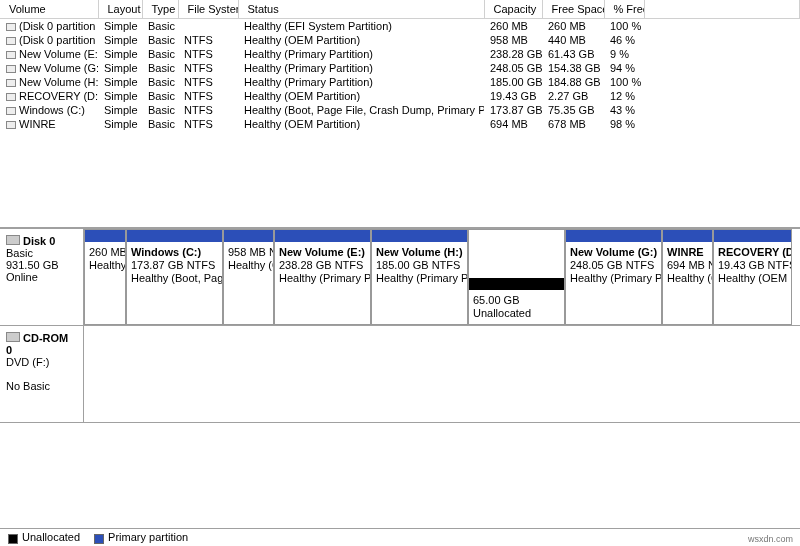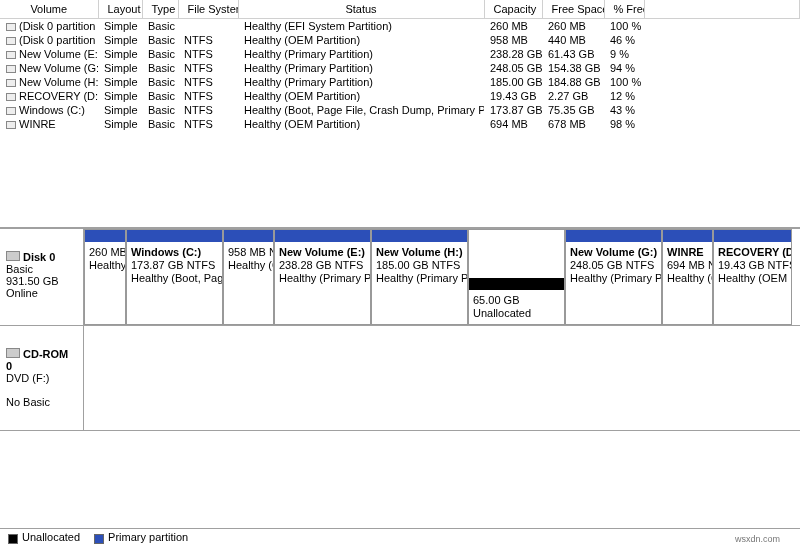--- a/index.html
+++ b/index.html
@@ -1,39 +1,39 @@
 <!DOCTYPE html>
 <html><head>
 <meta charset="utf-8">
 <style>
 * { box-sizing: border-box; margin: 0; padding: 0; }
 body { font-family: "Segoe UI", Tahoma, sans-serif; font-size: 11px; background: #fff; width: 800px; height: 546px; overflow: hidden; position: relative; color: #000; }
 .table-wrap { height: 228px; overflow: hidden; border-bottom: 1px solid #a0a0a0; }
 table { width: 100%; border-collapse: collapse; table-layout: fixed; }
-th { text-align: center; font-weight: normal; padding: 2px 9px; border-right: 1px solid #d0d0d0; border-bottom: 1px solid #d0d0d0; background: #fff; height: 18px; white-space: nowrap; overflow: hidden; }
+th { text-align: left; font-weight: normal; padding: 2px 9px; border-right: 1px solid #d0d0d0; border-bottom: 1px solid #d0d0d0; background: #fff; height: 18px; white-space: nowrap; overflow: hidden; }
 td { padding: 1px 6px; white-space: nowrap; overflow: hidden; text-overflow: clip; height: 14px; }
 .vol-ico { display:inline-block; width:10px; height:8px; border:1px solid #888; background:#eee; margin-right:3px; vertical-align:middle; }
 .graphical { border-bottom: 1px solid #a0a0a0; }
 .disk-row { display: flex; border-top: 1px solid #a0a0a0; }
-.disk-info { width: 84px; min-width:84px; padding: 22px 6px; border-right: 1px solid #a0a0a0; }
+.disk-info { width: 84px; min-width:84px; padding: 6px 6px; border-right: 1px solid #a0a0a0; }
 .disk-info .ico { display:inline-block; width:14px; height:10px; background:#ccc; border:1px solid #888; margin-right:3px; }
 .disk-info b { font-weight: bold; }
 .parts { flex: 1; display: flex; padding: 0; height: 96px; }
 .part { border: 1px solid #999; margin: 0; display: flex; flex-direction: column; overflow: hidden; }
 .part .bar { height: 12px; }
 .part .body { padding: 4px 4px; font-size: 11px; line-height: 13px; overflow:hidden; }
 .part .body b { font-weight: bold; display:block; white-space:nowrap; }
 .part .body span { display:block; white-space:nowrap; }
 .bar-blue { background: #2c4fb8; }
 .bar-black { background: #000; }
 .legend { position: absolute; bottom: 0; left: 0; right: 0; height: 18px; border-top: 1px solid #a0a0a0; padding: 2px 8px; display:flex; align-items:center; gap:14px; }
 .sw { display:inline-block; width:10px; height:10px; border:1px solid #666; margin-right:4px; vertical-align:middle; }
 .sw-black { background:#000; }
 .sw-blue { background:#2c4fb8; }
-.watermark { position:absolute; right:20px; bottom:2px; font-size:9px; color:#777; }
+.watermark { position:absolute; right:7px; bottom:2px; font-size:9px; color:#777; }
 .cd-parts { flex:1; height:96px; }
 </style>
 </head>
 <body>
 
 <div class="table-wrap">
 <table>
   <colgroup>
     <col style="width:98px">
         <col style="width:44px">

